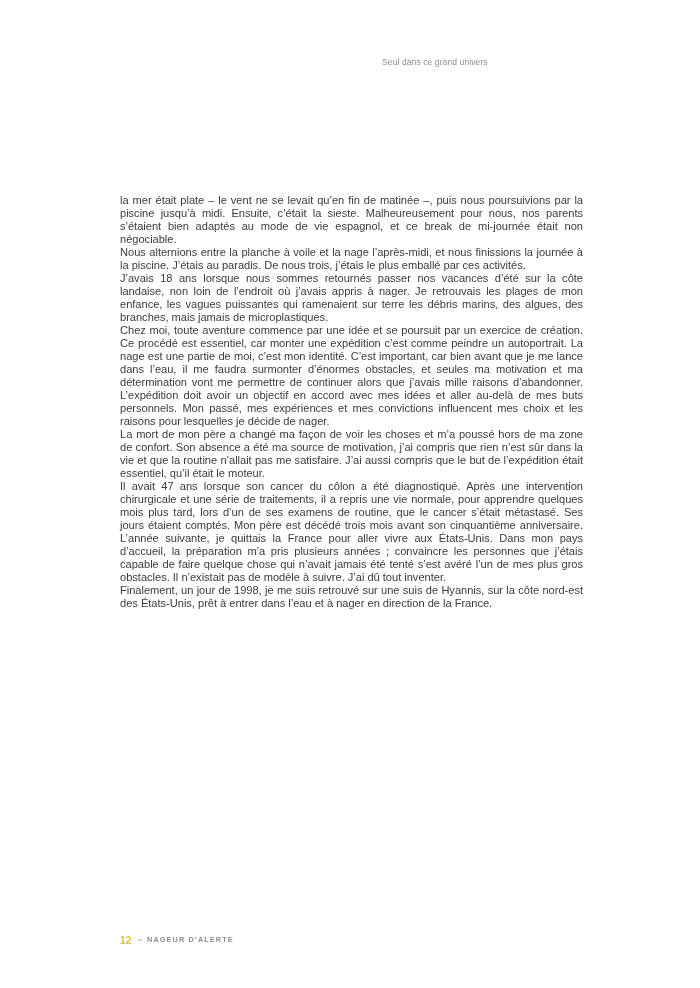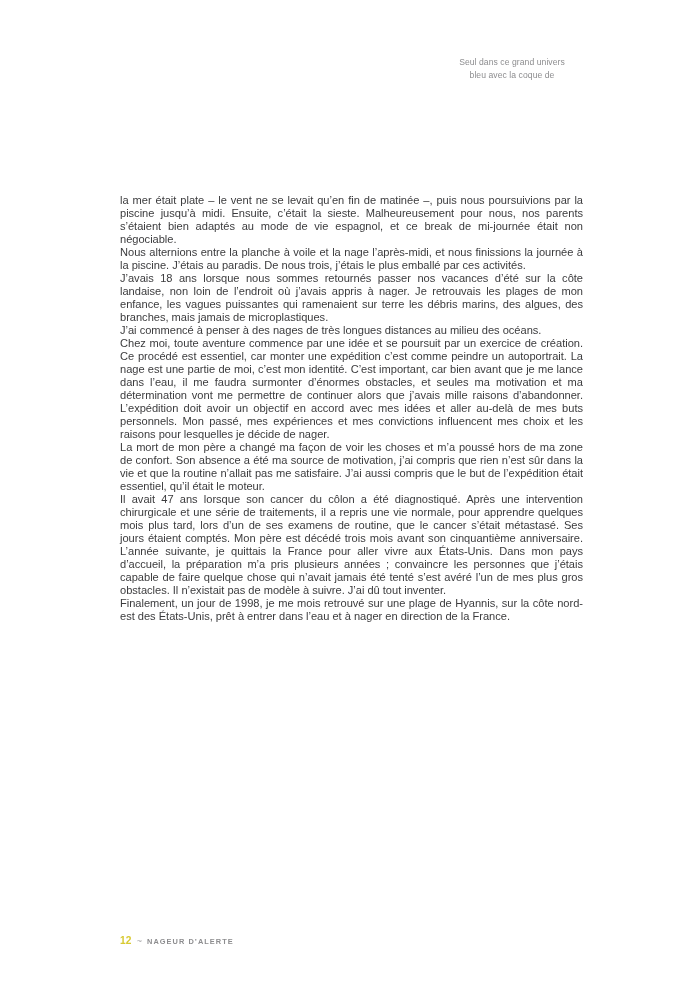--- a/index.html
+++ b/index.html
@@ -16,21 +16,21 @@
     font-family: "Liberation Sans", sans-serif;
     -webkit-font-smoothing: antialiased;
   }
 
   
   .caption {
     position: absolute;
     top: 56px;
     right: 58px;
     width: 260px;
-    text-align: center;
+    text-align: left;
     color: #8d8d8f;
     font-size: 8.6px;
     line-height: 13.2px;
     letter-spacing: 0.06px;
   }
   .caption .cap-line { display: block; }
   .caption .cap-italic { font-style: italic; }
 
   
   .body-copy {
@@ -52,21 +52,21 @@
   }
   
   .body-copy p { text-align-last: left; }
 
   
   .footer {
     position: absolute;
     left: 120px;
     bottom: 42px;
     display: flex;
-    align-items: flex-end;
+    align-items: flex-start;
     gap: 4px;
   }
   .folio {
     color: #d8ca32;
     font-size: 10.2px;
     font-weight: bold;
     letter-spacing: 0.2px;
   }
   .folio-sep {
     color: #a8a8aa;
@@ -83,32 +83,30 @@
     font-weight: bold;
   }
 </style>
 </head>
 <body>
 
 <div class="page">
 
   <div class="caption">
     <span class="cap-line">Seul dans ce grand univers</span>
-    <span class="cap-line">bleu avec la coque de</span>
   </div>
 
   <div class="body-copy">
     <p>la mer était plate – le vent ne se levait qu’en fin de matinée –, puis nous poursuivions par la piscine jusqu’à midi. Ensuite, c’était la sieste. Malheureusement pour nous, nos parents s’étaient bien adaptés au mode de vie espagnol, et ce break de mi-journée était non négociable.</p>
     <p>Nous alternions entre la planche à voile et la nage l’après-midi, et nous finissions la journée à la piscine. J’étais au paradis. De nous trois, j’étais le plus emballé par ces activités.</p>
     <p>J’avais 18 ans lorsque nous sommes retournés passer nos vacances d’été sur la côte landaise, non loin de l’endroit où j’avais appris à nager. Je retrouvais les plages de mon enfance, les vagues puissantes qui ramenaient sur terre les débris marins, des algues, des branches, mais jamais de microplastiques.</p>
-    <p>J’ai commencé à penser à des nages de très longues distances au milieu des océans.</p>
     <p>Chez moi, toute aventure commence par une idée et se poursuit par un exercice de création. Ce procédé est essentiel, car monter une expédition c’est comme peindre un autoportrait. La nage est une partie de moi, c’est mon identité. C’est important, car bien avant que je me lance dans l’eau, il me faudra surmonter d’énormes obstacles, et seules ma motivation et ma détermination vont me permettre de continuer alors que j’avais mille raisons d’abandonner. L’expédition doit avoir un objectif en accord avec mes idées et aller au-delà de mes buts personnels. Mon passé, mes expériences et mes convictions influencent mes choix et les raisons pour lesquelles je décide de nager.</p>
     <p>La mort de mon père a changé ma façon de voir les choses et m’a poussé hors de ma zone de confort. Son absence a été ma source de motivation, j’ai compris que rien n’est sûr dans la vie et que la routine n’allait pas me satisfaire. J’ai aussi compris que le but de l’expédition était essentiel, qu’il était le moteur.</p>
     <p>Il avait 47 ans lorsque son cancer du côlon a été diagnostiqué. Après une intervention chirurgicale et une série de traitements, il a repris une vie normale, pour apprendre quelques mois plus tard, lors d’un de ses examens de routine, que le cancer s’était métastasé. Ses jours étaient comptés. Mon père est décédé trois mois avant son cinquantième anniversaire. L’année suivante, je quittais la France pour aller vivre aux États-Unis. Dans mon pays d’accueil, la préparation m’a pris plusieurs années ; convaincre les personnes que j’étais capable de faire quelque chose qui n’avait jamais été tenté s’est avéré l’un de mes plus gros obstacles. Il n’existait pas de modèle à suivre. J’ai dû tout inventer.</p>
-    <p>Finalement, un jour de 1998, je me mois retrouvé sur une plage de Hyannis, sur la côte nord-est des États-Unis, prêt à entrer dans l’eau et à nager en direction de la France.</p>
+    <p>Finalement, un jour de 1998, je me suis retrouvé sur une suis de Hyannis, sur la côte nord-est des États-Unis, prêt à entrer dans l’eau et à nager en direction de la France.</p>
   </div>
 
   <div class="footer">
     <span class="folio">12</span>
     <span class="folio-sep">~</span>
     <span class="folio-title">Nageur d’alerte</span>
   </div>
 
 </div>
 

